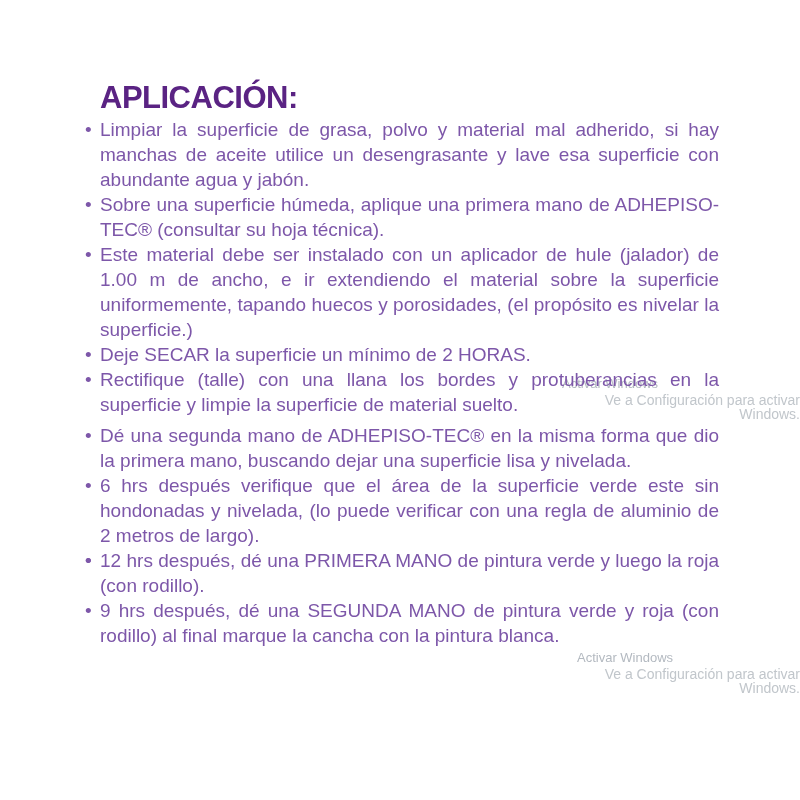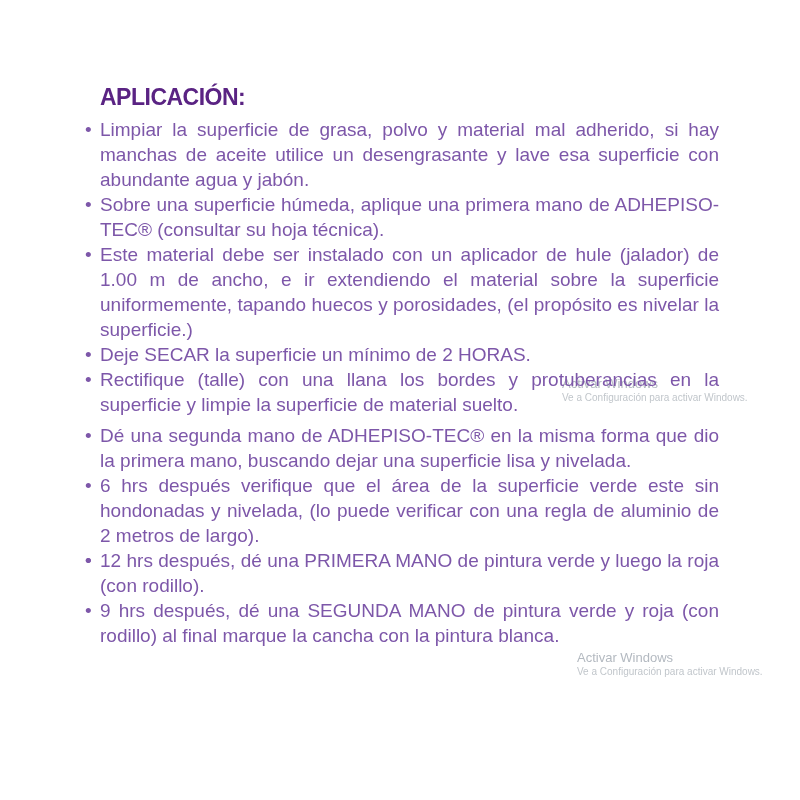--- a/index.html
+++ b/index.html
@@ -6,31 +6,31 @@
     --title-color:#5a2383;
     --body-color:#7d57a9;
     --wm-color:#b3b9c0;
     --page-bg:#ffffff;
   }
   html,body{margin:0;padding:0;}
   body{width:800px;height:800px;overflow:hidden;background:var(--page-bg);
        font-family:"Liberation Sans", sans-serif;}
   .page{position:relative;width:800px;height:800px;background:var(--page-bg);}
   .content{position:absolute;left:85px;top:82px;width:634px;z-index:1;}
-  .doc-title{margin:0 0 4px 15px;font-size:23px;line-height:31px;font-weight:700;
+  .doc-title{margin:0 0 4px 15px;font-size:31px;line-height:31px;font-weight:700;
              letter-spacing:-0.5px;color:var(--title-color);}
   ul.instructions{list-style:none;margin:0;padding:0;color:var(--body-color);
                   font-size:19px;line-height:25px;}
   ul.instructions li{position:relative;padding-left:15px;text-align:justify;
                      text-justify:inter-word;}
   ul.instructions li .bullet{position:absolute;left:0;top:0;font-size:19px;}
   ul.group-2{margin-top:6px;}
   .watermark{position:absolute;z-index:0;color:var(--wm-color);line-height:1;}
   .watermark .wm-line1{display:block;font-size:13px;margin-bottom:3px;}
-  .watermark .wm-line2{display:block;font-size:10px;color:#c1c6cb;text-align:right;}
+  .watermark .wm-line2{display:block;font-size:14px;color:#c1c6cb;text-align:right;}
   .watermark-1{left:562px;top:377px;}
   .watermark-2{left:577px;top:651px;}
 </style>
 </head>
 <body>
 
 <div class="page">
 
   <div class="watermark watermark-1">
     <span class="wm-line1">Activar Windows</span>

